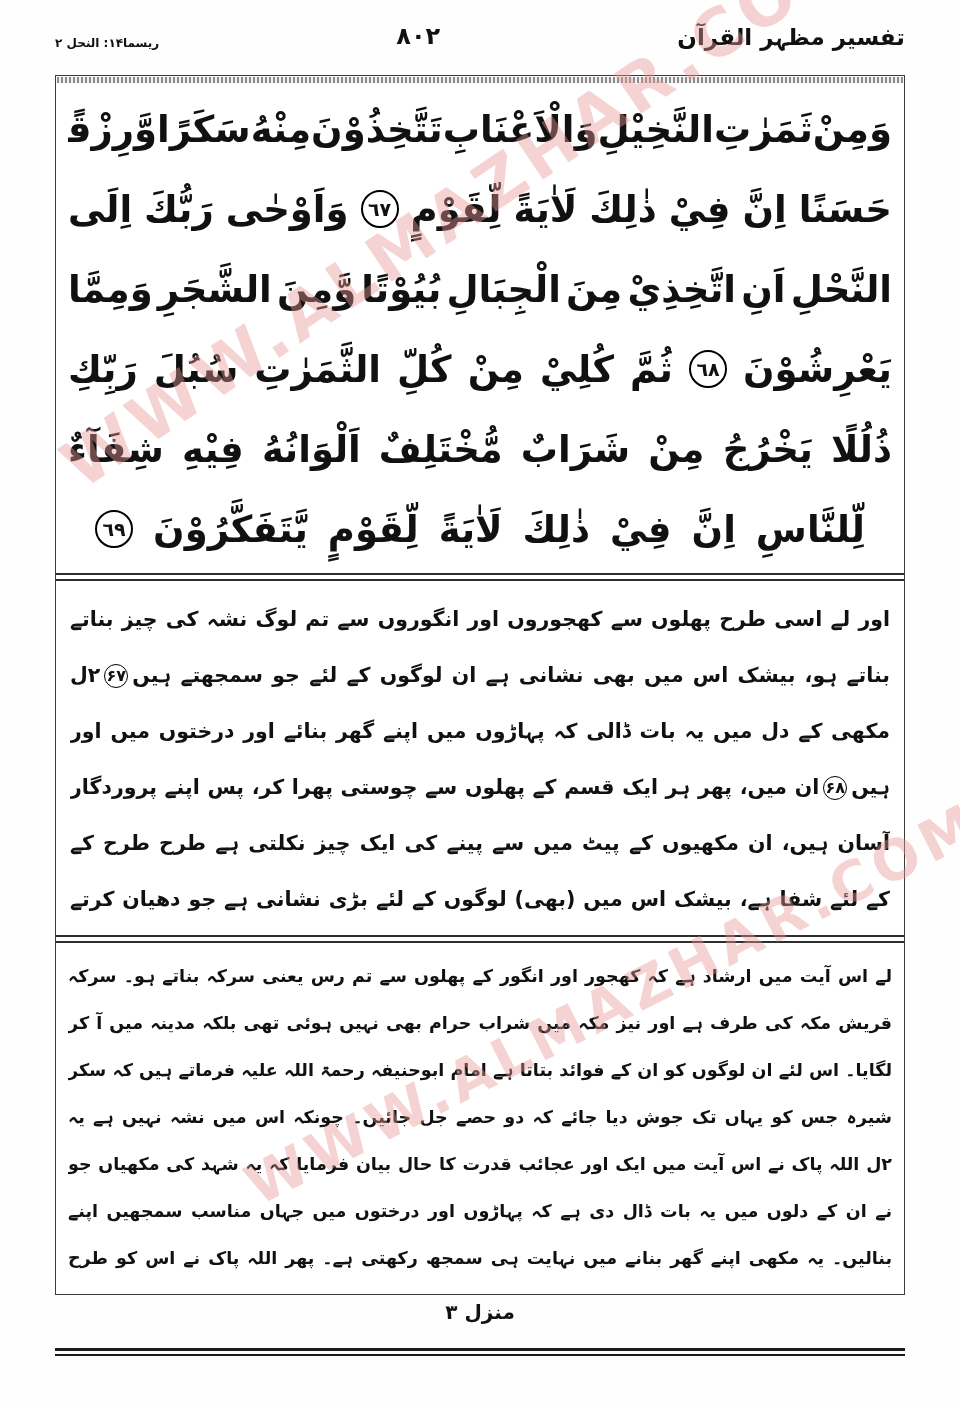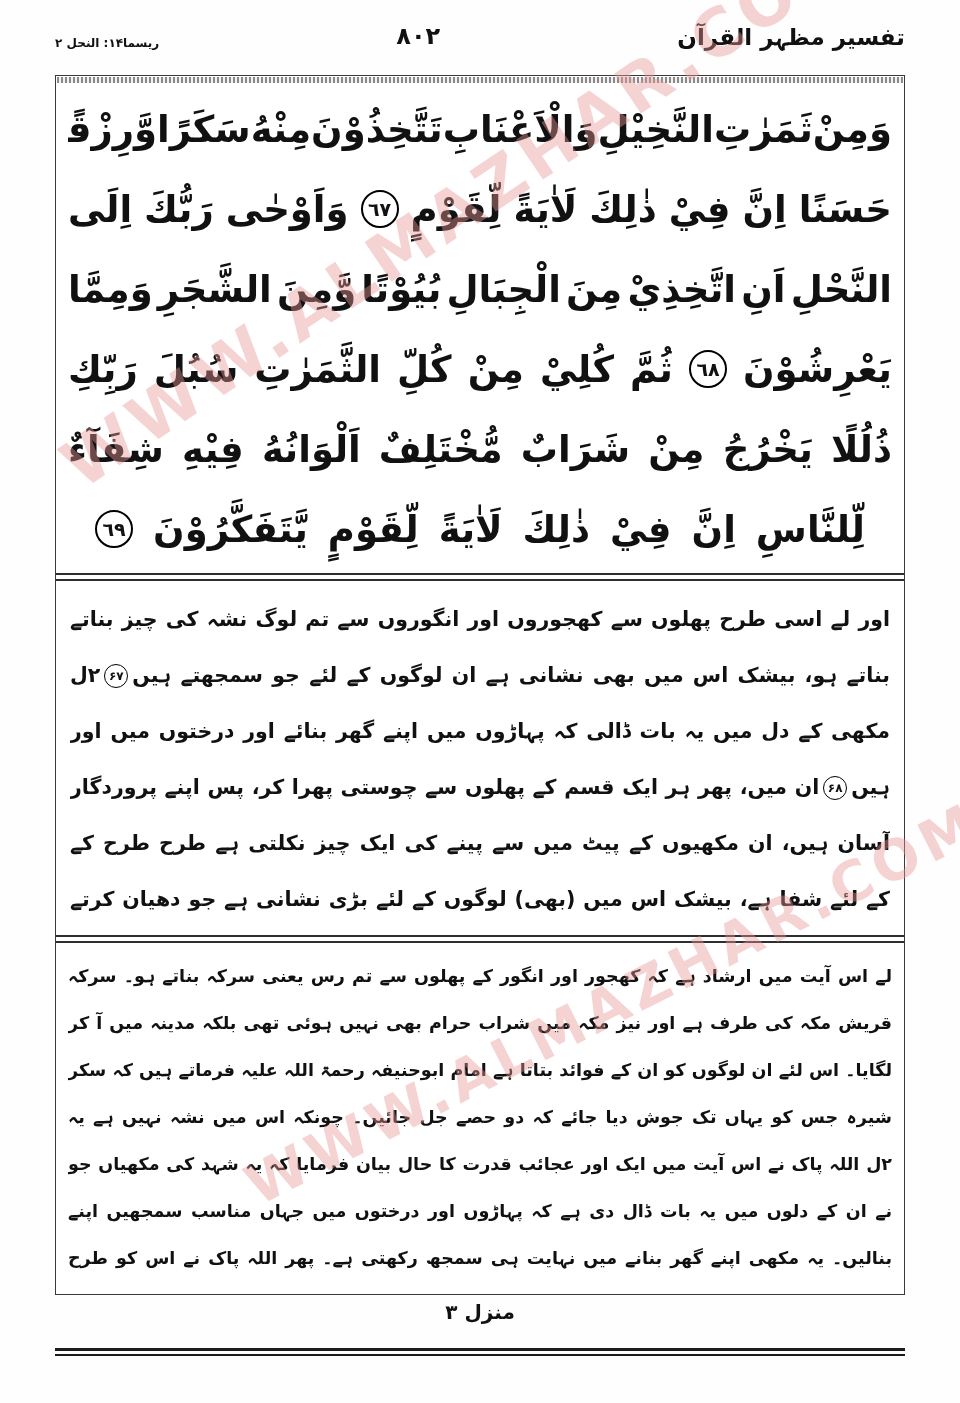--- a/index.html
+++ b/index.html
@@ -49,21 +49,21 @@
   
   .translation-section{direction:rtl;padding:10px 14px 8px 14px;}
   .u-line{
     font-size:20.5px;line-height:56px;height:56px;overflow:hidden;
     text-align:justify;text-align-last:justify;font-weight:bold;
   }
   .u-line.end-right{text-align-last:right;}
   .u-badge{
     display:inline-flex;align-items:center;justify-content:center;
     width:22px;height:22px;border:1.8px solid #000;border-radius:50%;
-    font-size:12px;font-weight:bold;vertical-align:middle;margin:0 4px;
+    font-size:16px;font-weight:bold;vertical-align:middle;margin:0 4px;
   }
   
   .commentary-section{direction:rtl;padding:10px 12px 0 12px;}
   .commentary2-section{direction:rtl;padding:0 12px 12px 12px;}
   .c-line{
     font-size:17.5px;line-height:47px;height:47px;overflow:hidden;
     text-align:justify;text-align-last:justify;font-weight:bold;
   }
   .c-line.end-right{text-align-last:right;}
   .section-heading{

